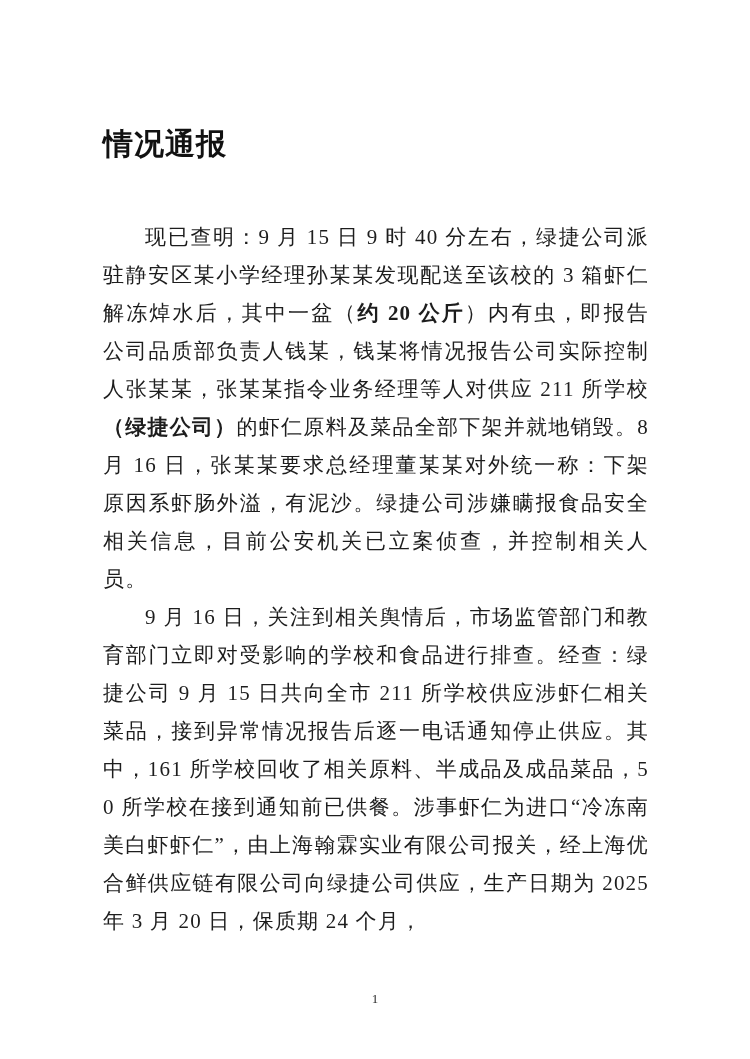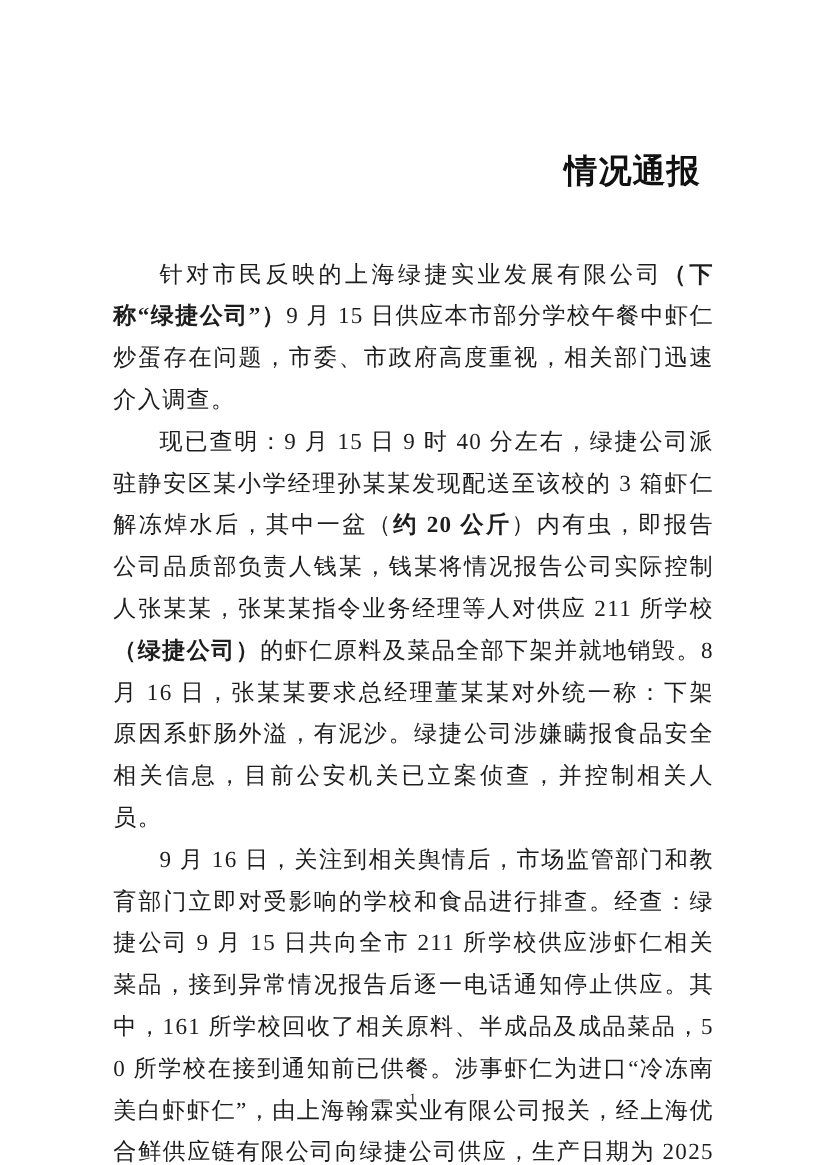--- a/index.html
+++ b/index.html
@@ -13,25 +13,25 @@
     height: 1059px;
     margin: 0 auto;
     background: #ffffff;
     box-sizing: border-box;
     padding: 126px 101px 0 103px;
     font-family: "Liberation Serif", "DejaVu Serif", serif;
     color: #1d1d1d;
     overflow: hidden;
   }
   .doc-title {
-    margin: 12px;
+    margin: 0;
     font-size: 30px;
     line-height: 36px;
     font-weight: 700;
-    text-align: right;
+    text-align: left;
     letter-spacing: 1px;
     color: #111111;
   }
   .doc-body {
     margin-top: 56px;
   }
   .doc-body p {
     margin: 0;
     font-size: 21px;
     line-height: 38px;
@@ -53,19 +53,18 @@
     color: #2a2a2a;
   }
 </style>
 </head>
 <body>
 
 <div class="page">
   <h1 class="doc-title">情况通报</h1>
 
   <div class="doc-body">
-      <p><span>针对市民反映的上海绿捷实业发展有限公司</span><span class="bold">（下称“绿捷公司”）</span><span>9 月 15 日供应本市部分学校午餐中虾仁炒蛋存在问题，市委、市政府高度重视，相关部门迅速介入调查。</span></p>
       <p><span>现已查明：9 月 15 日 9 时 40 分左右，绿捷公司派驻静安区某小学经理孙某某发现配送至该校的 3 箱虾仁解冻焯水后，其中一盆（</span><span class="bold">约 20 公斤</span><span>）内有虫，即报告公司品质部负责人钱某，钱某将情况报告公司实际控制人张某某，张某某指令业务经理等人对供应 211 所学校</span><span class="bold">（绿捷公司）</span><span>的虾仁原料及菜品全部下架并就地销毁。8 月 16 日，张某某要求总经理董某某对外统一称：下架原因系虾肠外溢，有泥沙。绿捷公司涉嫌瞒报食品安全相关信息，目前公安机关已立案侦查，并控制相关人员。</span></p>
       <p><span>9 月 16 日，关注到相关舆情后，市场监管部门和教育部门立即对受影响的学校和食品进行排查。经查：绿捷公司 9 月 15 日共向全市 211 所学校供应涉虾仁相关菜品，接到异常情况报告后逐一电话通知停止供应。其中，161 所学校回收了相关原料、半成品及成品菜品，50 所学校在接到通知前已供餐。涉事虾仁为进口“冷冻南美白虾虾仁”，由上海翰霖实业有限公司报关，经上海优合鲜供应链有限公司向绿捷公司供应，生产日期为 2025 年 3 月 20 日，保质期 24 个月，</span></p>
     </div>
 
   <div class="page-number">1</div>
 </div>
 
 </body></html>

